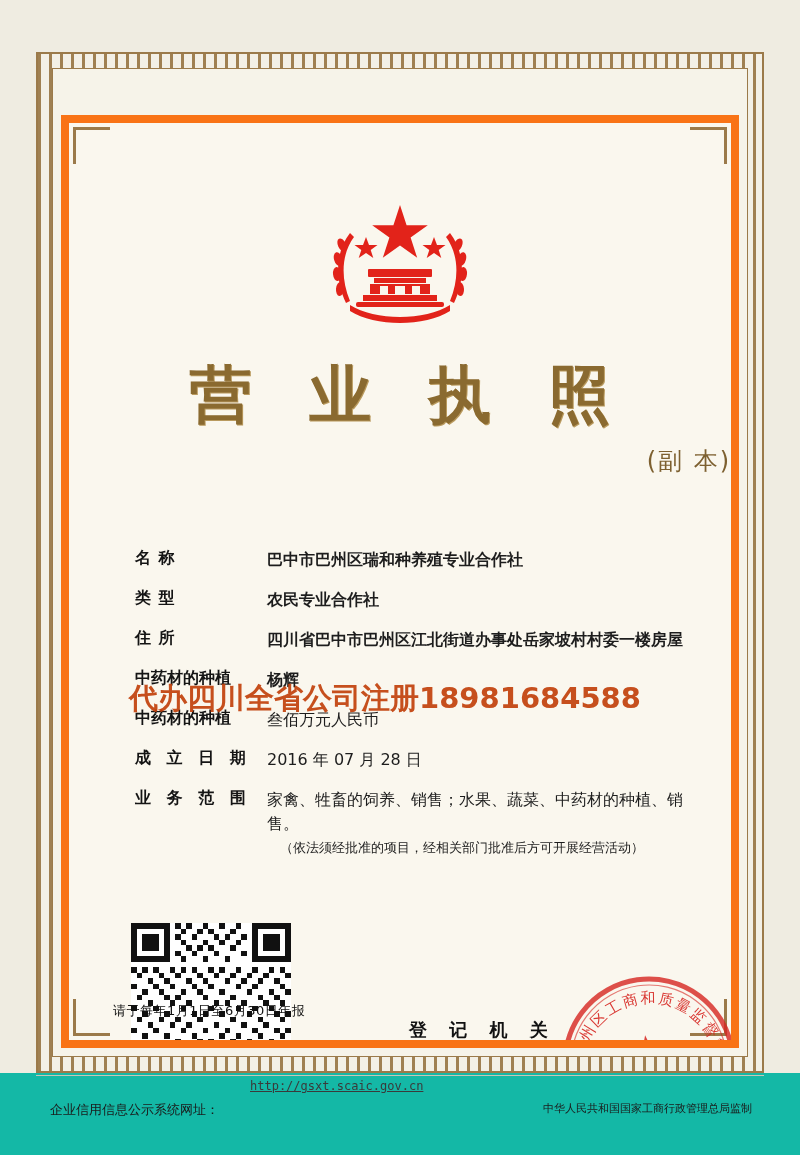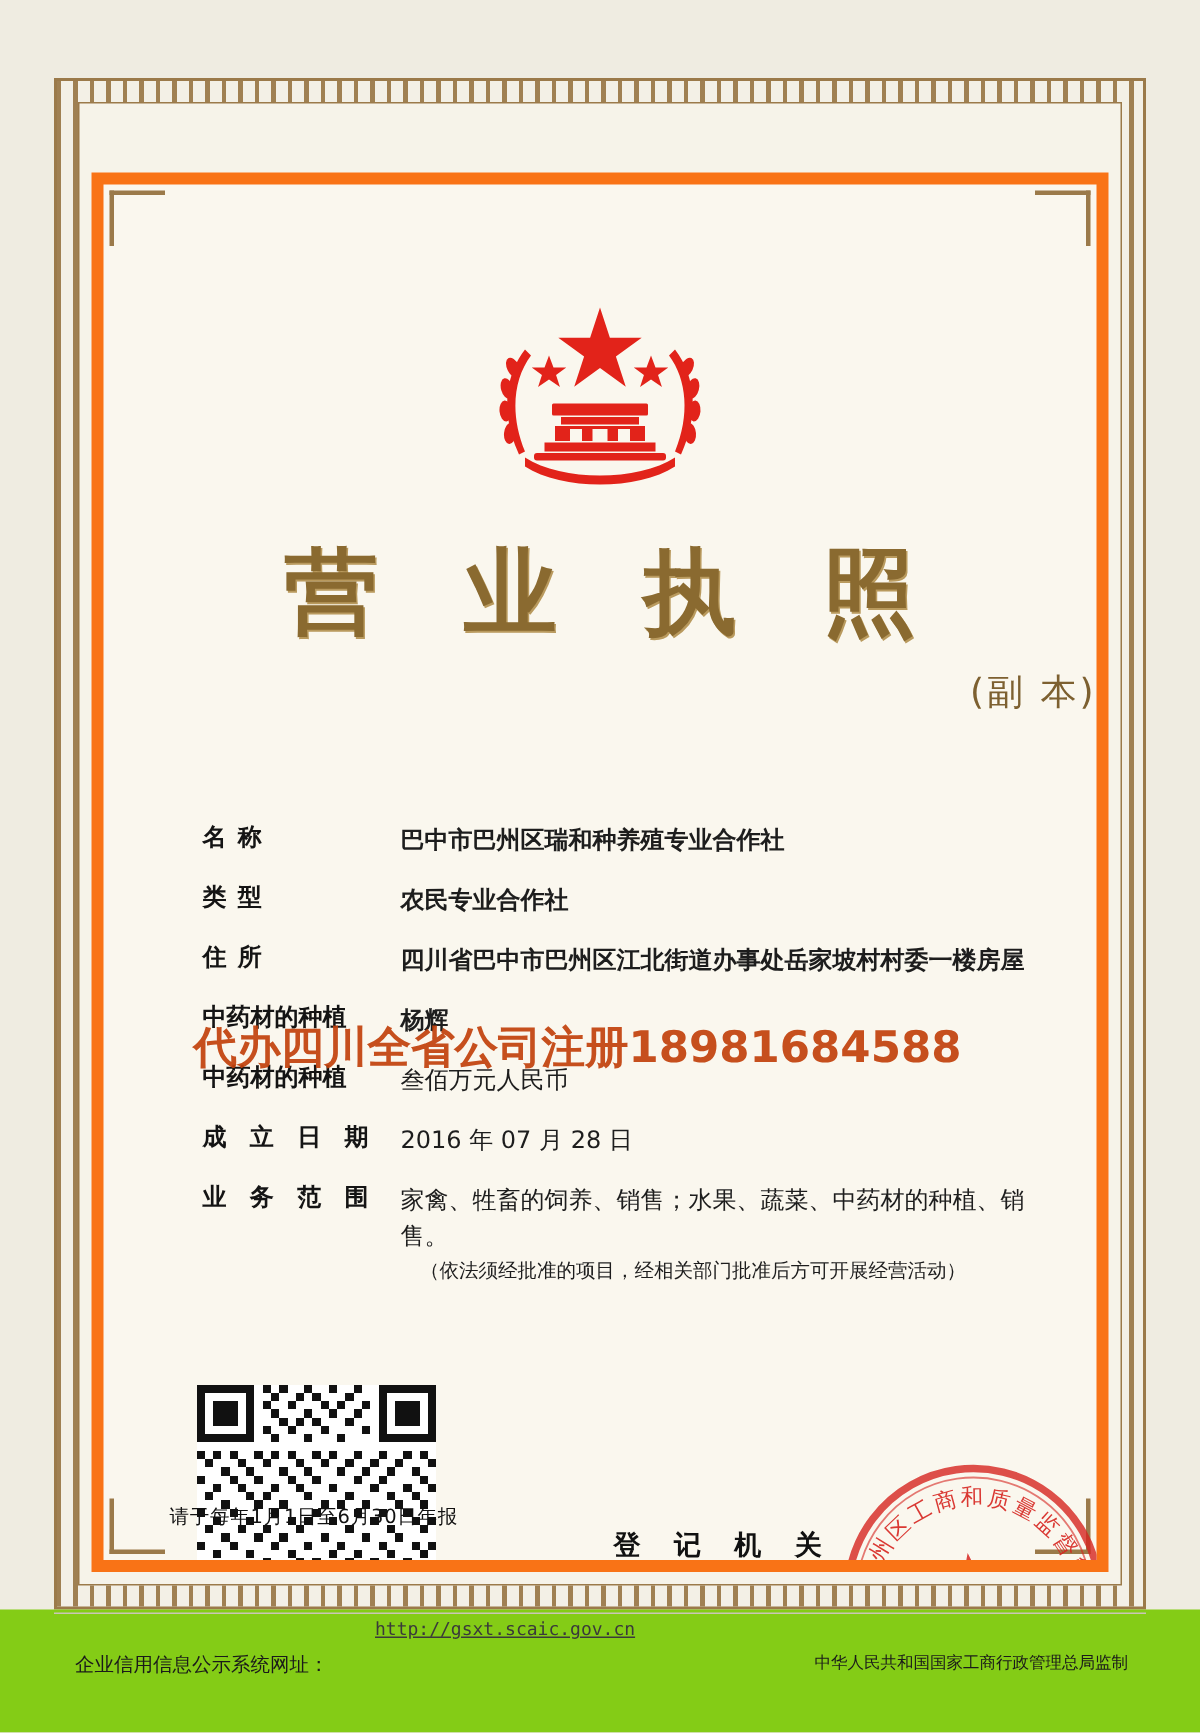--- a/index.html
+++ b/index.html
@@ -143,21 +143,21 @@
     width:200px;height:200px;
   }
   .footer-note{
     position:absolute;left:44px;bottom:20px;
     font-size:13px;color:#111;letter-spacing:0.5px;
   }
 
   
   .below{
     position:absolute;left:0;right:0;bottom:0;height:82px;
-    background:#84cc16;
+    background:#14b8a6;
     text-decoration:underline;
   }
   .below .line{
     position:absolute;left:36px;right:36px;top:2px;
     border-top:1px solid #c9c5b8;
   }
   .below .url{
     position:absolute;left:250px;top:6px;
     font-family:"DejaVu Sans Mono","Liberation Mono",monospace;
     font-size:12px;color:#3a3a3a;

